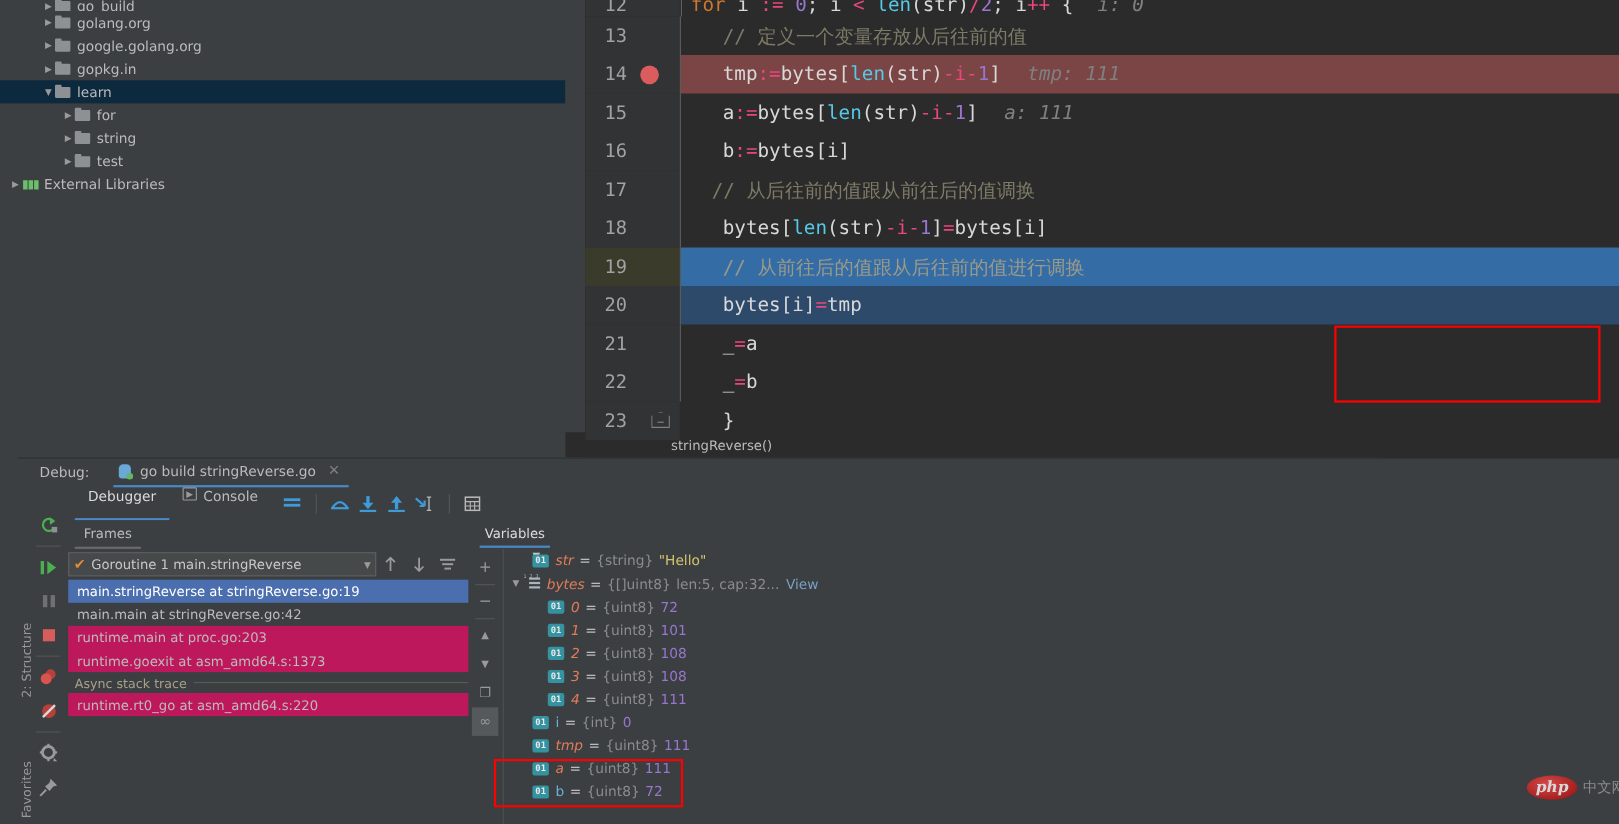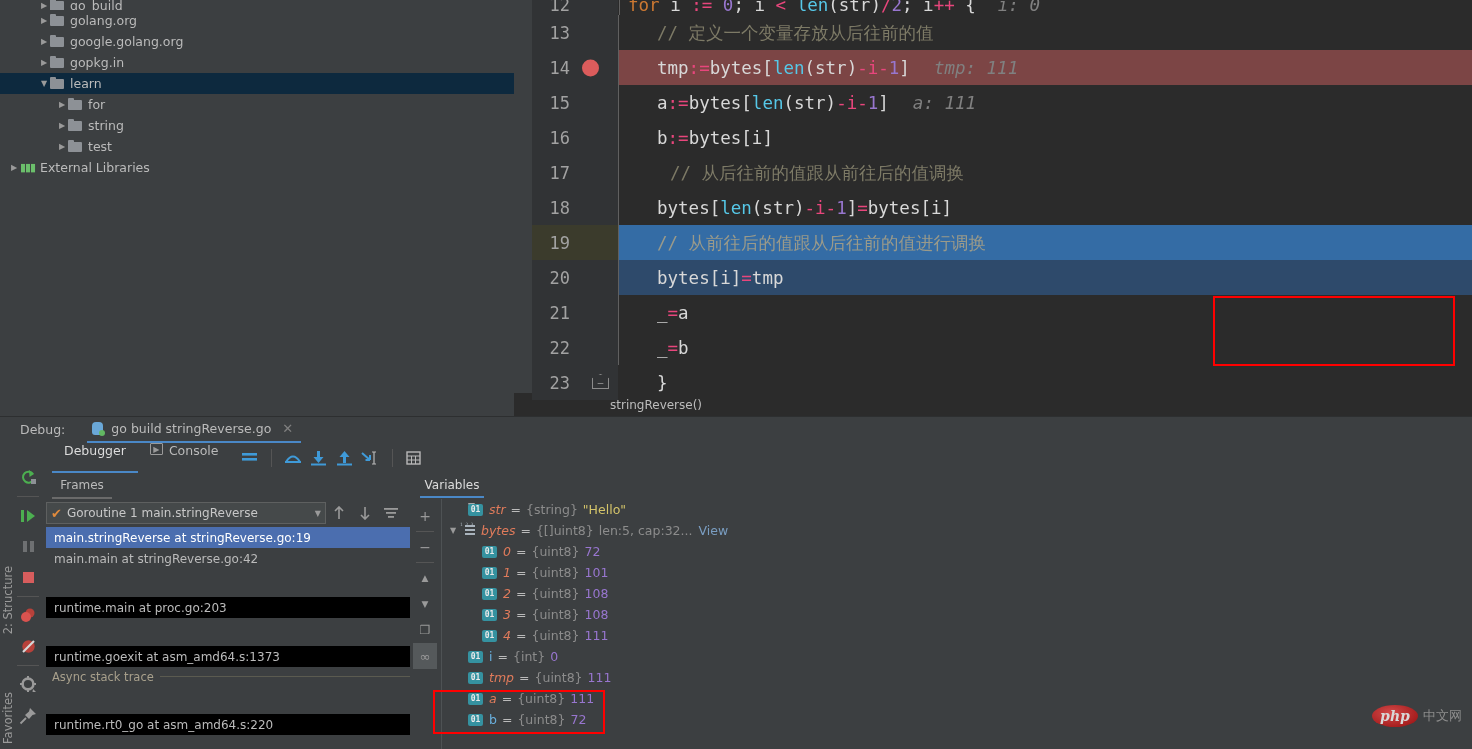--- a/index.html
+++ b/index.html
@@ -94,21 +94,21 @@
   #editor-redbox { left: 681px; top: 296px; width: 242px; height: 70px; }
 
   #breadcrumb {
     position: absolute; left: 514px; top: 393px; width: 958px; height: 23px;
     background: #2b2b2b; color: #bcbcbc; font-size: 12px;
     display: flex; align-items: center; padding-left: 96px;
   }
 
   
   #debug-panel {
-    position: absolute; left: 0; top: 416px; width: 1237px; height: 333px;
+    position: absolute; left: 16px; top: 416px; width: 1237px; height: 333px;
     background: #3c3f41;
   }
   #debug-titlebar {
     position: absolute; left: 0; top: 0; width: 1472px; height: 27px;
     display: flex; align-items: center; padding-left: 20px;
     font-size: 12.5px; color: #bbbbbb;
   }
   #debug-label { margin-right: 22px; }
   #debug-tab {
     height: 27px; display: flex; align-items: center; gap: 6px;
@@ -179,21 +179,21 @@
   }
   .check-ico { color: #e08a3c; font-size: 13px; font-weight: bold; }
   #thread-caret { margin-left: auto; color: #9a9a9a; font-size: 8px; }
   .fr-btn { width: 26px; height: 22px; display: flex; align-items: center; justify-content: center; color: #9a9a9a; }
   #frames-list { position: absolute; left: 2px; top: 54px; width: 364px; }
   .frame-row {
     height: 21px; display: flex; align-items: center; padding-left: 8px;
     font-size: 12px; color: #bbbbbb; white-space: nowrap;
   }
   .frame-row.selected { background: #4b6eaf; color: #ffffff; }
-  .frame-row.lib { background: #000000; margin-top: 28px; }
+  .frame-row.lib { background: #be185d; }
   .async-row {
     height: 19px; display: flex; align-items: center; gap: 6px; padding-left: 6px;
     font-size: 11.5px; color: #a8a08c;
   }
   .async-line { flex: 1; height: 1px; background: #5b5b50; }
 
   
   #vars-pane {
     position: absolute; left: 410px; top: 57px; width: 1062px; height: 292px;
     background: #3c3f41;
@@ -399,21 +399,21 @@
             <span class="t-op">:=</span>
             <span class="t-plain"> bytes[i]</span>
         </div>
       </div>
 
       <div class="code-line">
         <div class="gutter-strip" style="background:#313335;"></div>
         <div class="ln">17</div>
         <div class="fold-line"></div>
         <div class="code-text">
-          <span class="t-cmt" style="margin-left:42px;">// 从后往前的值跟从前往后的值调换</span>
+          <span class="t-cmt" style="margin-left:19px;">// 从后往前的值跟从前往后的值调换</span>
         </div>
       </div>
 
       <div class="code-line">
         <div class="gutter-strip" style="background:#313335;"></div>
         <div class="ln">18</div>
         <div class="fold-line"></div>
         <div class="code-text">
           <span style="margin-left:29px;"></span>
             <span class="t-plain">bytes[</span>

